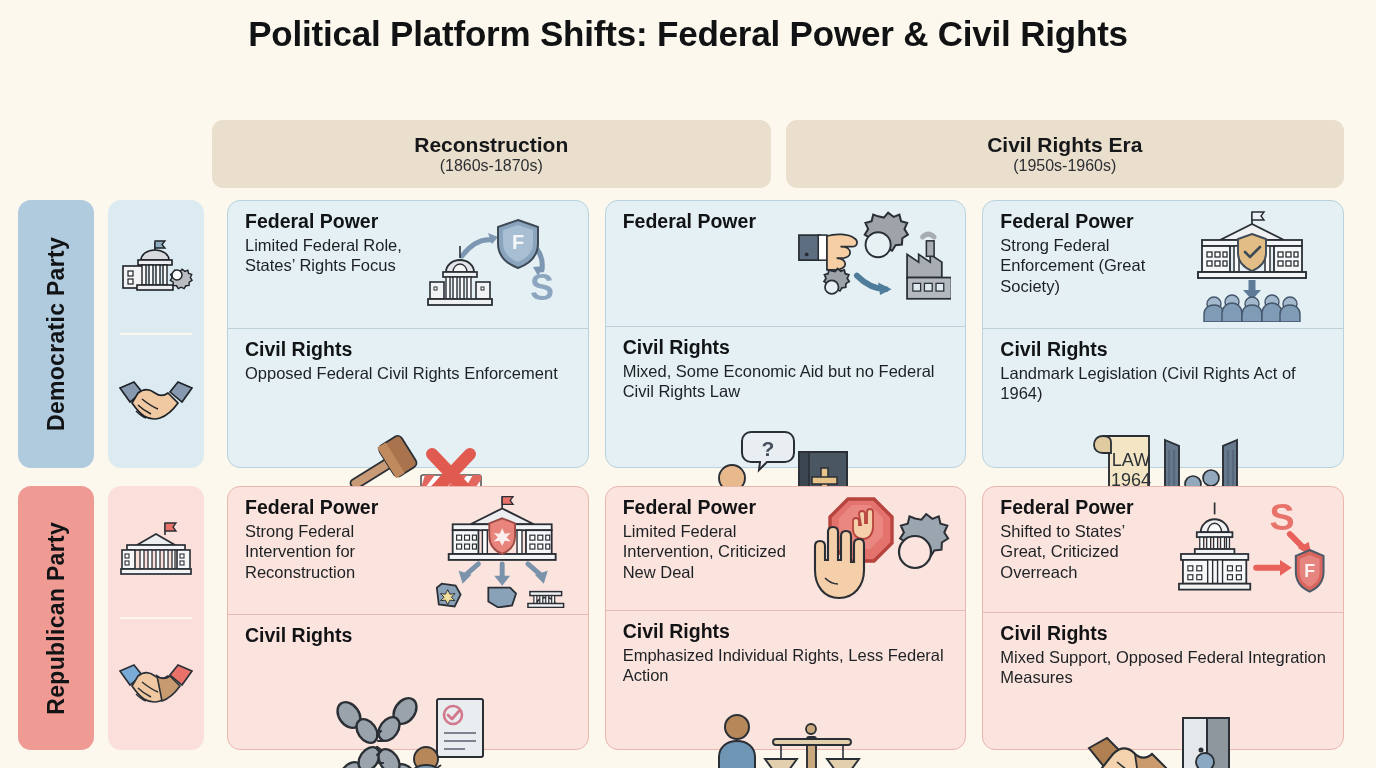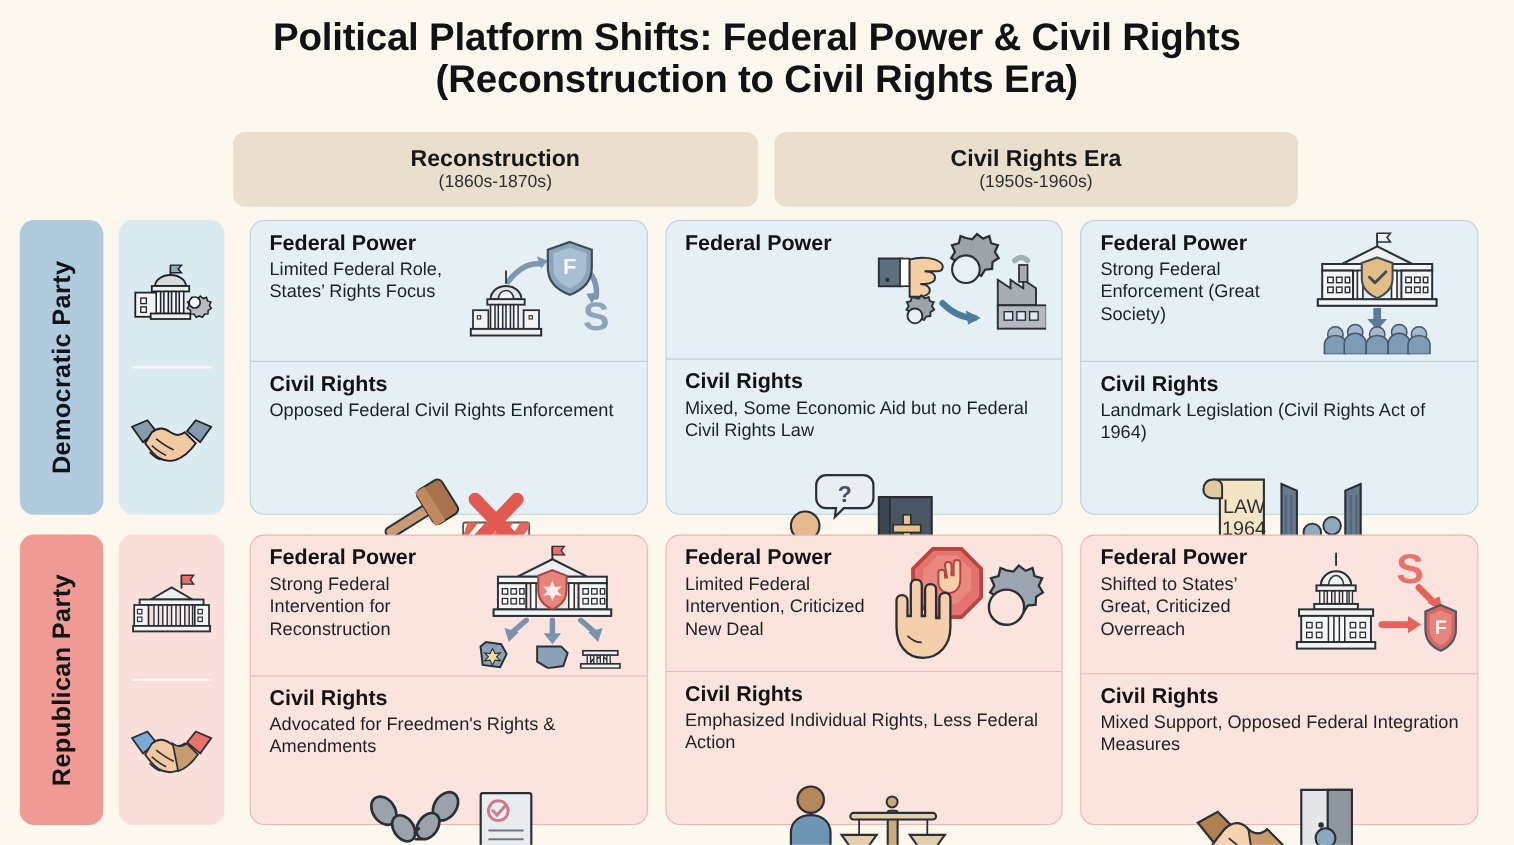--- a/index.html
+++ b/index.html
@@ -31,21 +31,21 @@
     letter-spacing: -0.2px;
     color: #101214;
     white-space: nowrap;
   }
 
   
   .header-row {
     position: absolute;
     left: 212px;
     top: 120px;
-    width: 968px;
+    width: 1132px;
     height: 68px;
     display: flex;
     gap: 15px;
   }
   .era-header {
     flex: 1 1 0;
     background: #eadfcd;
     border-radius: 11px;
     display: flex;
     flex-direction: column;
@@ -164,21 +164,20 @@
     justify-content: center;
     min-width: 0;
   }
   .sec-art svg { display: block; }
 </style>
 </head>
 <body>
 
 <div class="title-block">
   <div class="title-line">Political Platform Shifts: Federal Power &amp; Civil Rights</div>
-  <div class="title-line">(Reconstruction to Civil Rights Era)</div>
 </div>
 
 <div class="header-row">
   <div class="era-header">
     <div class="era-name">Reconstruction</div>
     <div class="era-years">(1860s-1870s)</div>
   </div>
   <div class="era-header">
     <div class="era-name">Civil Rights Era</div>
     <div class="era-years">(1950s-1960s)</div>
@@ -552,21 +551,20 @@
               <rect x="128" y="100" width="3" height="10"></rect>
                 <rect x="134" y="100" width="3" height="10"></rect>
             </g>
             <rect x="110" y="108" width="36" height="4" fill="#f0f1f2" stroke="#2a2f35" stroke-width="1.5"></rect>
           </svg>
         </div>
       </div>
       <div class="card-section bottom">
         <div class="sec-text">
           <div class="sec-heading">Civil Rights</div>
-          <div class="sec-body">Advocated for Freedmen's Rights &amp; Amendments</div>
         </div>
         <div class="sec-art">
           <svg width="156" height="106" viewBox="0 0 156 106">
             <g fill="none" stroke="#2a2f35" stroke-width="2.4">
               <ellipse cx="18" cy="22" rx="10" ry="14" transform="rotate(-35 18 22)" fill="#9aa3ab"></ellipse>
               <ellipse cx="36" cy="38" rx="9" ry="13" transform="rotate(-35 36 38)" fill="#9aa3ab"></ellipse>
               <ellipse cx="74" cy="18" rx="10" ry="14" transform="rotate(35 74 18)" fill="#9aa3ab"></ellipse>
               <ellipse cx="58" cy="36" rx="9" ry="13" transform="rotate(35 58 36)" fill="#9aa3ab"></ellipse>
               <ellipse cx="20" cy="82" rx="10" ry="14" transform="rotate(35 20 82)" fill="#9aa3ab"></ellipse>
               <ellipse cx="38" cy="66" rx="9" ry="13" transform="rotate(35 38 66)" fill="#9aa3ab"></ellipse>

